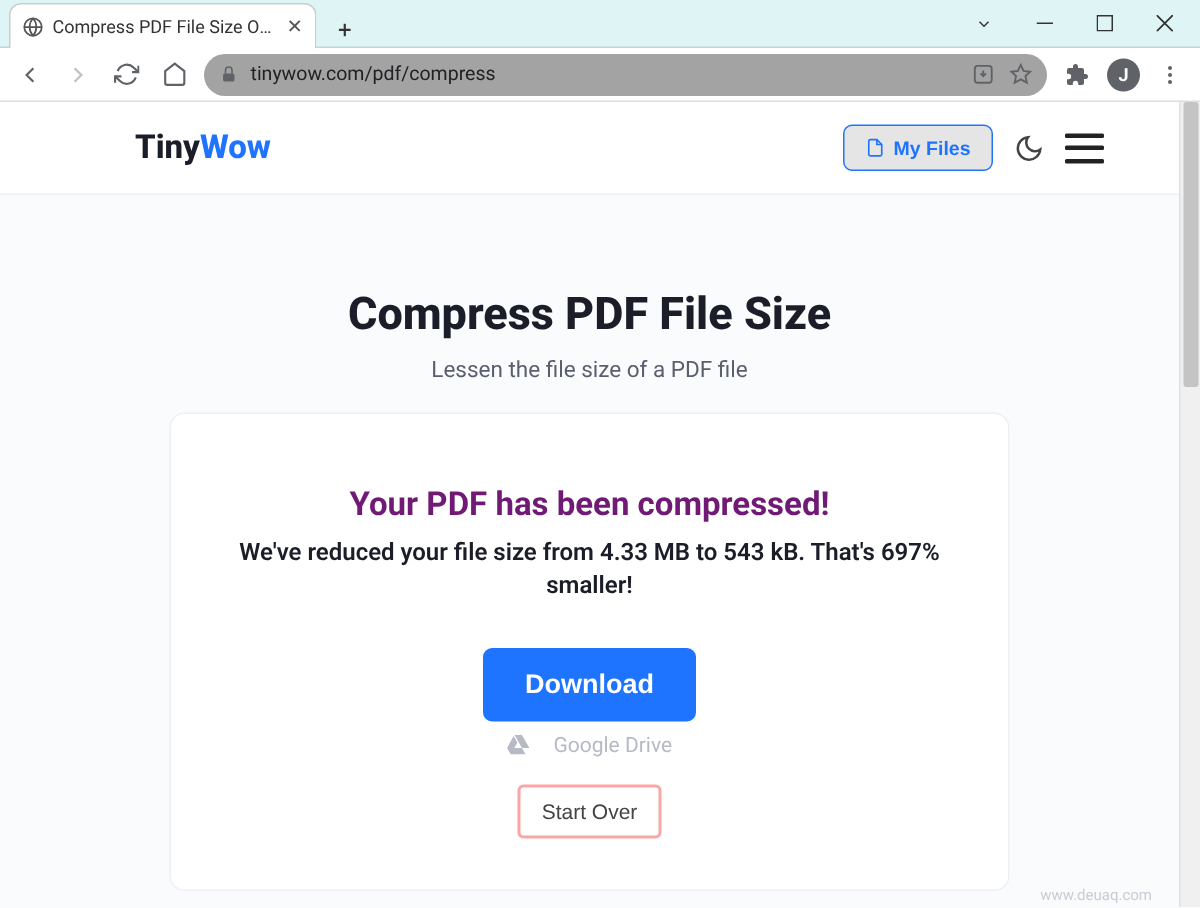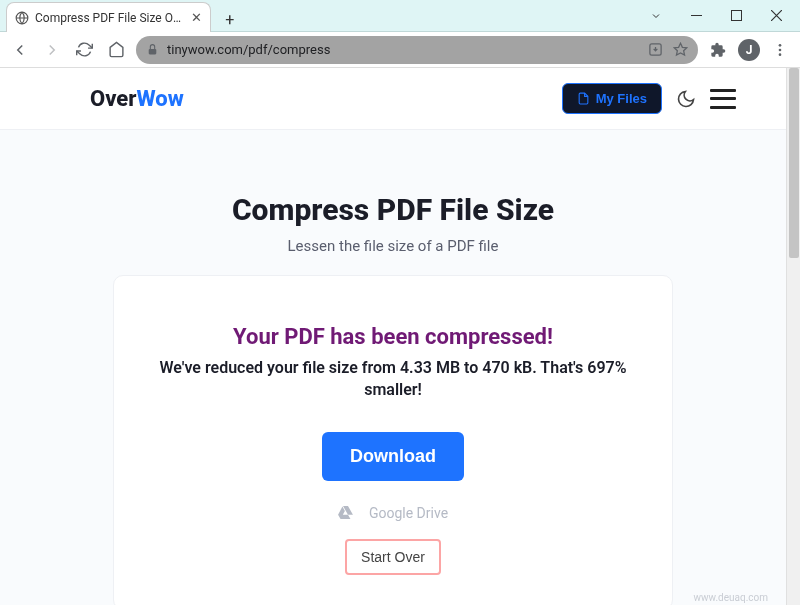--- a/index.html
+++ b/index.html
@@ -30,34 +30,34 @@
 
 .viewport { height: calc(605px - 32px - 36px); display: flex; overflow: hidden; }
 .page { flex: 1; background: #f9fbfd; overflow-y: auto; }
 .scrollbar { width: 14px; background: #f0f0f0; border-left: 1px solid #e0e0e0; position: relative; }
 .scroll-thumb { position: absolute; top: 0; left: 2px; width: 10px; height: 190px; background: #c4c4c4; border-radius: 2px; }
 
 .site-header { height: 62px; background: #fff; display: flex; align-items: center; justify-content: space-between; padding: 0 50px 0 90px; border-bottom: 1px solid #eef0f4; }
 .logo { font-size: 22px; font-weight: 800; color: #1b1d28; }
 .logo .accent { color: #1e73ff; }
 .header-actions { display: flex; align-items: center; gap: 12px; }
-.btn-outline { border: 1px solid #1e73ff; color: #1e73ff; background: #0f172a; border-radius: 6px; padding: 7px 14px; font-size: 13px; font-weight: 600; display: inline-flex; align-items: center; gap: 6px; text-align: right; }
+.btn-outline { border: 1px solid #1e73ff; color: #1e73ff; background: #e5e5e5; border-radius: 6px; padding: 7px 14px; font-size: 13px; font-weight: 600; display: inline-flex; align-items: center; gap: 6px; text-align: right; }
 .btn-primary { background: #1e73ff; color: #fff; border: none; border-radius: 6px; padding: 8px 16px; font-size: 13px; font-weight: 600; display: inline-flex; align-items: center; gap: 6px; }
 .theme-toggle { width: 24px; height: 24px; display: flex; align-items: center; justify-content: center; color: #444; }
 .hamburger { width: 26px; height: 20px; display: flex; flex-direction: column; justify-content: space-between; }
 .hamburger span { height: 3px; background: #222; border-radius: 1px; }
 
 .main { text-align: center; padding: 30px 60px; }
 .h1 { font-size: 30px; font-weight: 800; color: #1b1d28; margin-bottom: 10px; margin-top: 32px; }
 .sub { font-size: 15px; color: #5a5e6e; margin-bottom: 20px; }
 
 .card { background: #fff; border: 1px solid #eef0f4; border-radius: 10px; padding: 48px 40px 34px; max-width: 560px; margin: 0 auto; }
 .card-title { font-size: 22px; font-weight: 700; color: #701a75; margin-bottom: 8px; }
 .card-desc { font-size: 16px; color: #1b1d28; font-weight: 600; line-height: 1.4; margin-bottom: 30px; }
-.btn-download { background: #1e73ff; color: #fff; border: none; border-radius: 6px; padding: 14px 28px; font-size: 18px; font-weight: 600; display: inline-block; margin-bottom: 24px; }
+.btn-download { background: #1e73ff; color: #fff; border: none; border-radius: 6px; padding: 14px 28px; font-size: 18px; font-weight: 600; display: inline-block; margin-bottom: 8px; }
 .gdrive { color: #b5bac5; font-size: 14px; display: flex; align-items: center; justify-content: center; gap: 16px; margin-bottom: 18px; text-align: right; }
 .btn-secondary { border: 2px solid #fca5a5; background: #fff; color: #444; border-radius: 4px; padding: 8px 14px; font-size: 14px; }
 
 .watermark { position: absolute; bottom: 2px; right: 32px; font-size: 10px; color: #c9cdd4; }
 
 svg { display: block; }
 </style>
 </head>
 <body>
 
@@ -157,21 +157,21 @@
         <circle cx="12" cy="19" r="2"></circle>
       </svg>
     </div>
 </div>
 
 <div class="viewport">
   <div class="page">
 
     <div class="site-header">
       <div class="logo">
-        <span>Over</span><span class="accent">Wow</span>
+        <span>Tiny</span><span class="accent">Wow</span>
       </div>
       <div class="header-actions">
         <button class="btn-outline">
           <span>
               <svg width="13" height="13" viewBox="0 0 24 24" fill="none" stroke="currentColor" stroke-width="2">
                 <path d="M14 2H6a2 2 0 0 0-2 2v16a2 2 0 0 0 2 2h12a2 2 0 0 0 2-2V8z"></path>
                 <path d="M14 2v6h6"></path>
               </svg>
             </span>
           <span>My Files</span>
@@ -188,21 +188,21 @@
           </div>
       </div>
     </div>
 
     <div class="main">
       <h1 class="h1">Compress PDF File Size</h1>
       <p class="sub">Lessen the file size of a PDF file</p>
 
       <div class="card">
         <div class="card-title">Your PDF has been compressed!</div>
-        <div class="card-desc">We've reduced your file size from 4.33 MB to 470 kB. That's 697% smaller!</div>
+        <div class="card-desc">We've reduced your file size from 4.33 MB to 543 kB. That's 697% smaller!</div>
         <button class="btn-download">Download</button>
         <div class="gdrive">
           <span>
               <svg width="15" height="13" viewBox="0 0 24 21" fill="currentColor">
                 <path d="M8 0h8l8 14h-8L8 0zM0 14l4 7h16l-4-7H0zm7-13L0 14l4 7 7-13-4-7z"></path>
               </svg>
             </span>
           <span>Google Drive</span>
         </div>
         <button class="btn-secondary">Start Over</button>

